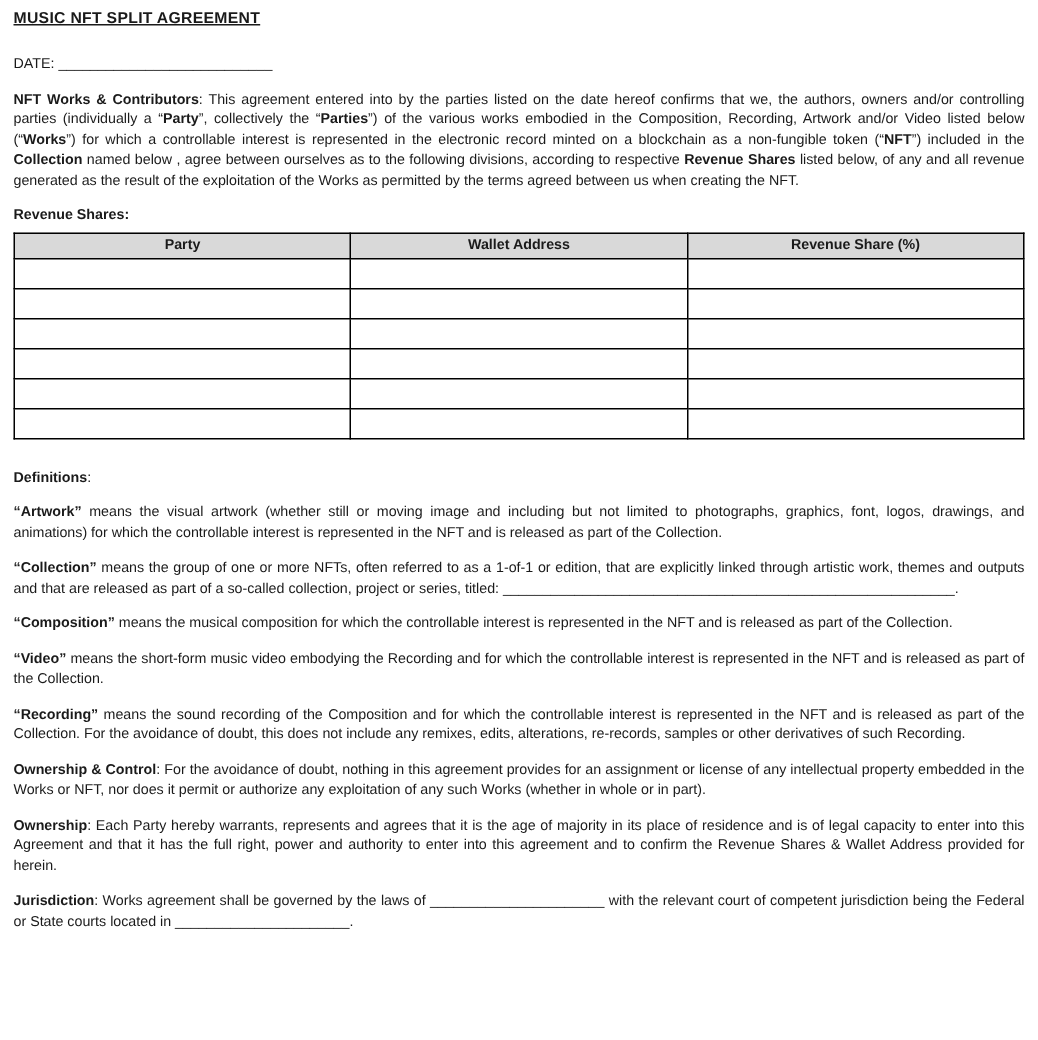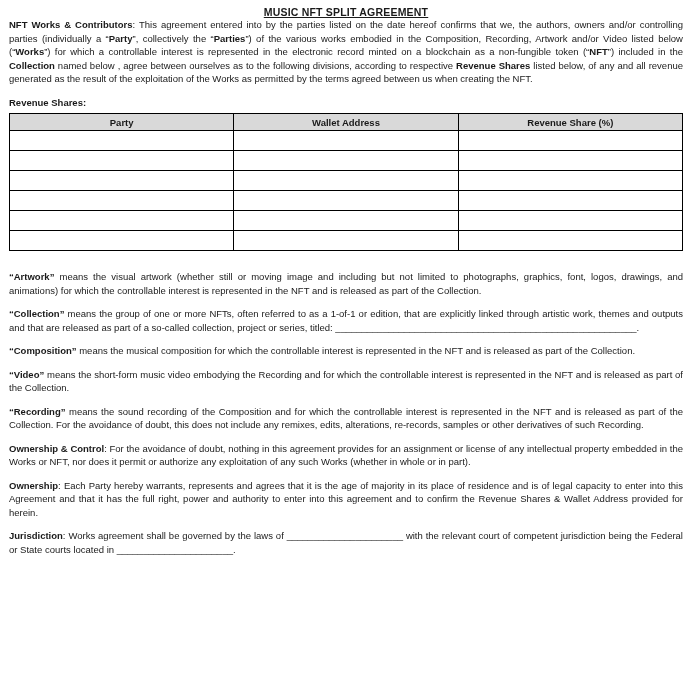--- a/index.html
+++ b/index.html
@@ -4,22 +4,22 @@
 <style>
   * { margin:0; padding:0; box-sizing:border-box; }
   html,body { background:#ffffff; }
   body {
     width:692px; height:693px; overflow:hidden;
     font-family:"Liberation Sans", sans-serif;
     color:#1a1a1a;
   }
   .page { padding:6px 9px 0 9px; }
   .title {
-    text-align:center; font-size:10.5px; font-weight:bold;
-    text-decoration:underline; letter-spacing:0.2px;
+    font-size:10.5px; font-weight:bold;
+    text-decoration:underline; margin-bottom:18px; letter-spacing:0.2px;
   }
   p { font-size:9.5px; line-height:13.5px; margin-bottom:10px; }
   .just { text-align:justify; }
   .b { font-weight:bold; }
   .u { }
   .tight { margin-bottom:4px; }
   .blank { white-space:nowrap; letter-spacing:0; }
   table {
     width:100%; border-collapse:collapse; table-layout:fixed;
     margin-bottom:19px; border:1.5px solid #000;
@@ -31,20 +31,21 @@
   }
   td { border:1px solid #000; height:20px; font-size:9.5px; padding:1px 2px; }
 </style>
 </head>
 <body>
 
 <div class="page">
 
   <h1 class="title">MUSIC NFT SPLIT AGREEMENT</h1>
 
+  <p><span>DATE: </span><span class="blank">___________________________</span></p>
 
 
   <p class="just"><span class="b u">NFT Works &amp; Contributors</span><span>: This agreement entered into by the parties listed on the date hereof confirms that we, the authors, owners and/or controlling parties (individually a “</span><span class="b">Party</span><span>”, collectively the “</span><span class="b">Parties</span><span>”) of the various works embodied in the Composition, Recording, Artwork and/or Video listed below (“</span><span class="b">Works</span><span>”) for which a controllable interest is represented in the electronic record minted on a blockchain as a non-fungible token (“</span><span class="b">NFT</span><span>”) included in the </span><span class="b">Collection</span><span> named below , agree between ourselves as to the following divisions, according to respective </span><span class="b">Revenue Shares</span><span> listed below, of any and all revenue generated as the result of the exploitation of the Works as permitted by the terms agreed between us when creating the NFT.</span></p>
 
   <p class="tight"><span class="b u">Revenue Shares</span><span class="b">:</span></p>
 
   <table>
     <thead>
       <tr>
           <th>Party</th>
@@ -79,20 +80,21 @@
           <td></td>
         </tr>
         <tr>
           <td></td>
           <td></td>
           <td></td>
         </tr>
       </tbody>
   </table>
 
+  <p><span class="b u">Definitions</span><span>:</span></p>
 
   <p class="just"><span class="b">“Artwork”</span><span> means the visual artwork (whether still or moving image and including but not limited to photographs, graphics, font, logos, drawings, and animations) for which the controllable interest is represented in the NFT and is released as part of the Collection.</span></p>
 
   <p class="just"><span class="b">“Collection”</span><span> means the group of one or more NFTs, often referred to as a 1-of-1 or edition, that are explicitly linked through artistic work, themes and outputs and that are released as part of a so-called collection, project or series, titled: </span><span class="blank">_________________________________________________________</span><span>.</span></p>
 
   <p class="just"><span class="b">“Composition”</span><span> means the musical composition for which the controllable interest is represented in the NFT and is released as part of the Collection.</span></p>
 
   <p class="just"><span class="b">“Video”</span><span> means the short-form music video embodying the Recording and for which the controllable interest is represented in the NFT and is released as part of the Collection.</span></p>
 
   <p class="just"><span class="b">“Recording”</span><span> means the sound recording of the Composition and for which the controllable interest is represented in the NFT and is released as part of the Collection. For the avoidance of doubt, this does not include any remixes, edits, alterations, re-records, samples or other derivatives of such Recording.</span></p>

